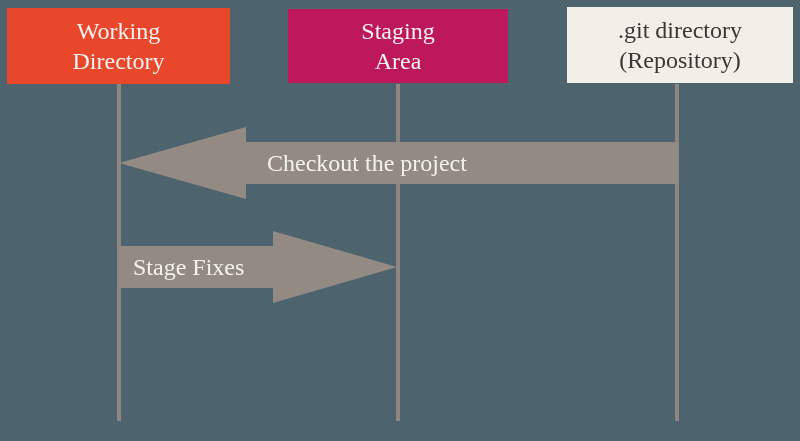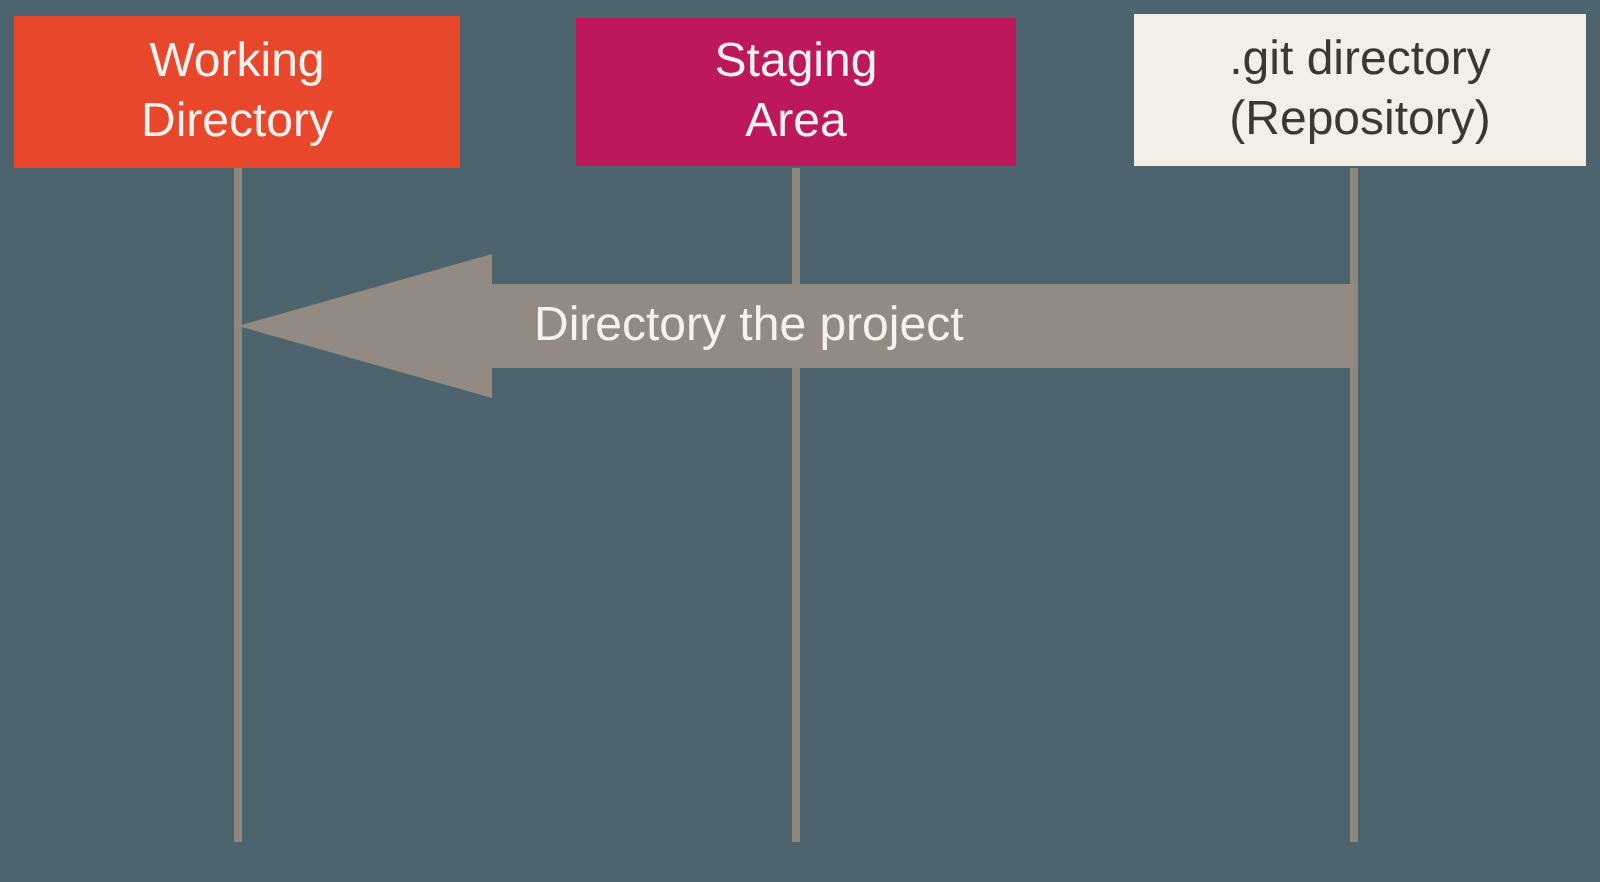--- a/index.html
+++ b/index.html
@@ -5,21 +5,21 @@
   html, body {
     margin: 0;
     padding: 0;
   }
   .canvas {
     position: relative;
     width: 800px;
     height: 441px;
     background: #4d636d;
     overflow: hidden;
-    font-family: Liberation Sans, sans-serif;
+    font-family: Liberation Serif, serif;
   }
   .box {
     position: absolute;
     display: flex;
     align-items: center;
     justify-content: center;
     text-align: center;
     font-size: 24px;
     line-height: 30px;
     z-index: 3;
@@ -105,19 +105,25 @@
 (Repository)</span>
   </div>
 
   <div class="lifeline lifeline-working"></div>
   <div class="lifeline lifeline-staging"></div>
   <div class="lifeline lifeline-git"></div>
 
   <div class="arrow arrow-checkout">
     <div class="head"></div>
     <div class="shaft">
-      <span class="arrow-label">Directory the project</span>
+      <span class="arrow-label">Checkout the project</span>
     </div>
   </div>
 
+  <div class="arrow arrow-stage">
+    <div class="shaft">
+      <span class="arrow-label">Stage Fixes</span>
+    </div>
+    <div class="head"></div>
+  </div>
 
 
 </div>
 
 </body></html>

